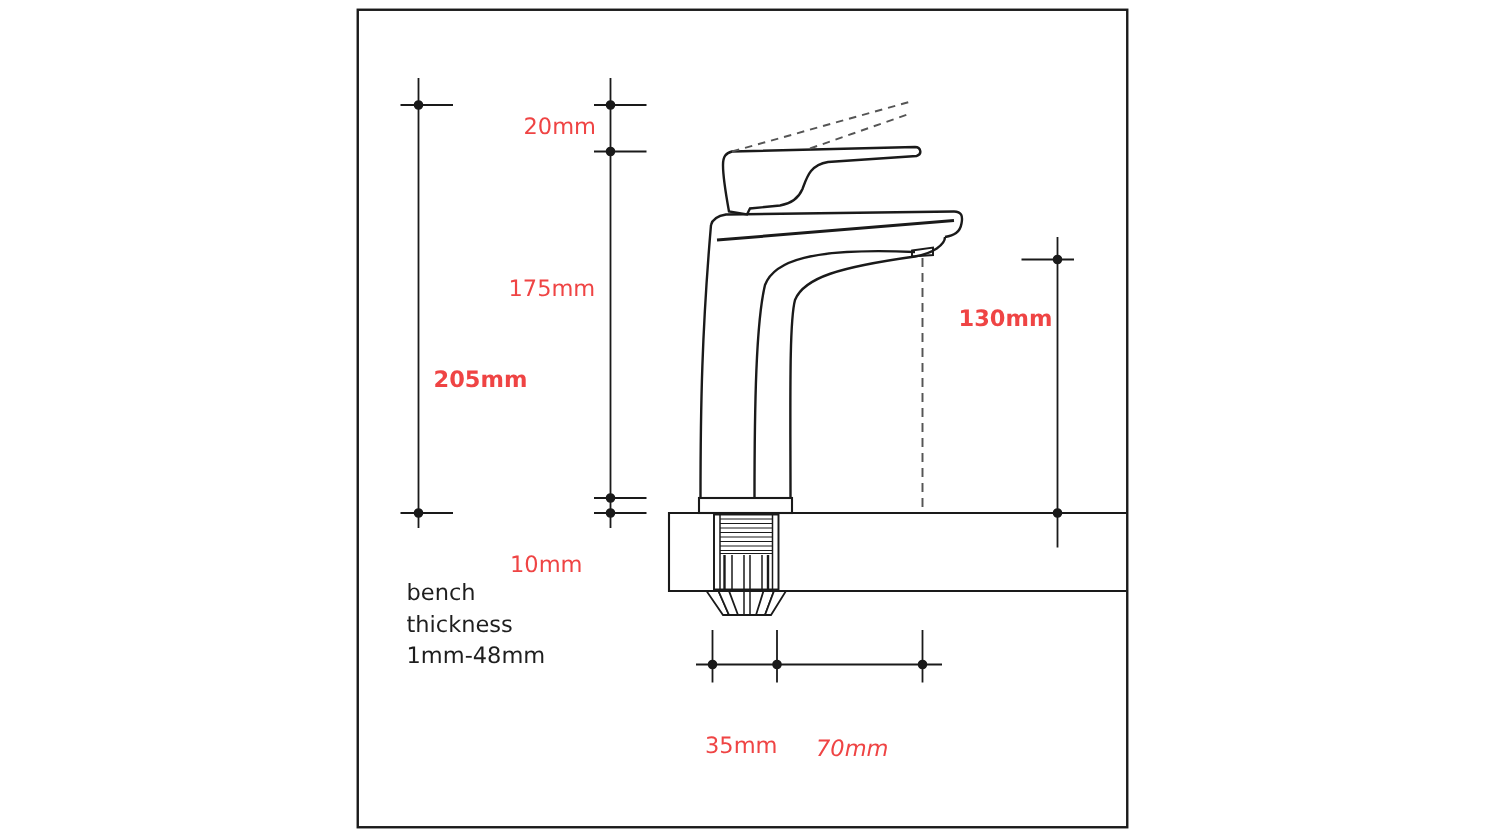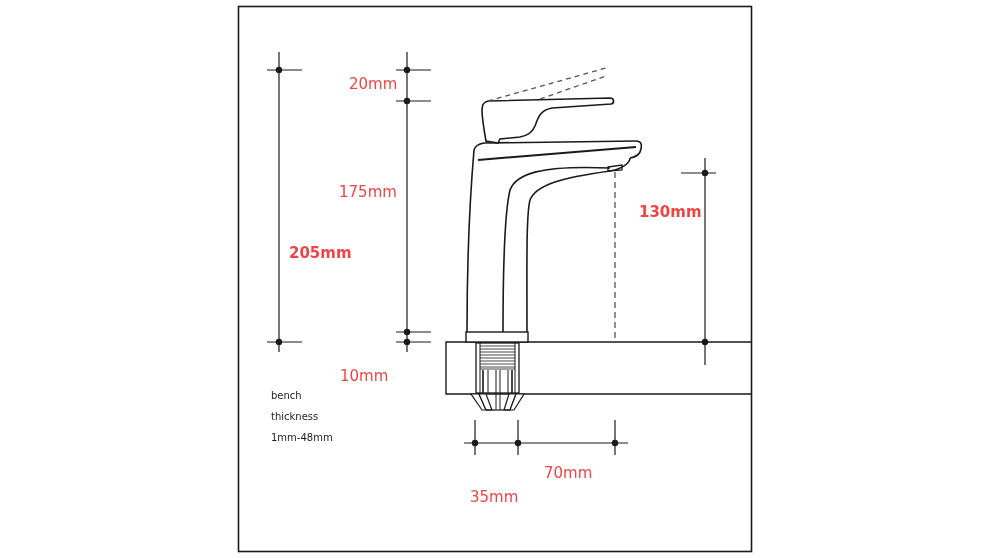--- a/index.html
+++ b/index.html
@@ -1,20 +1,20 @@
 <!DOCTYPE html>
 <html><head>
   <meta charset="utf-8">
   <style>
     html, body { margin: 0; padding: 0; background: #ffffff; }
     body { width: 992px; height: 558px; position: relative; overflow: hidden;
            font-family: "DejaVu Sans", sans-serif; color: #1a1a1a; }
     #stage { position: absolute; left: 0; top: 0; width: 992px; height: 558px; }
     .lbl { position: absolute; font-size: 15px; line-height: 21px; white-space: pre; color: #ef4444; }
-    .note { position: absolute; font-size: 10px; line-height: 21px; color: #1e1e1e; }
+    .note { position: absolute; font-size: 15px; line-height: 21px; color: #1e1e1e; }
     .note span { display: block; white-space: nowrap; }
   </style>
 </head>
 <body>
 
 <div id="stage">
   <svg width="992" height="558" viewBox="0 0 992 558" style="position:absolute;left:0;top:0">
 
     <rect x="238.5" y="6.5" width="513" height="545" fill="none" stroke="#1a1a1a" stroke-width="1.6"></rect>
 
@@ -120,20 +120,20 @@
 
     <line x1="615" y1="172" x2="615" y2="342" stroke="#555" stroke-width="1.3" stroke-dasharray="6,4"></line>
   </svg>
 
   <div class="lbl" style="left:289px;top:243px;font-weight:bold;">205mm</div>
   <div class="lbl" style="left:349px;top:74px;">20mm</div>
   <div class="lbl" style="left:339px;top:182px;">175mm</div>
   <div class="lbl" style="left:340px;top:340px;margin-top:26px;">10mm</div>
   <div class="lbl" style="left:639px;top:202px;font-weight:bold;">130mm</div>
   <div class="lbl" style="left:470px;top:463px;margin-top:24px;">35mm</div>
-  <div class="lbl" style="left:544px;top:463px;">70mm</div>
+  <div class="lbl" style="left:544px;top:489px;font-style:italic;">70mm</div>
 
   <div class="note" style="left:271px;top:385px;">
     <span>bench</span>
     <span>thickness</span>
     <span>1mm-48mm</span>
   </div>
 </div>
 
 </body></html>

